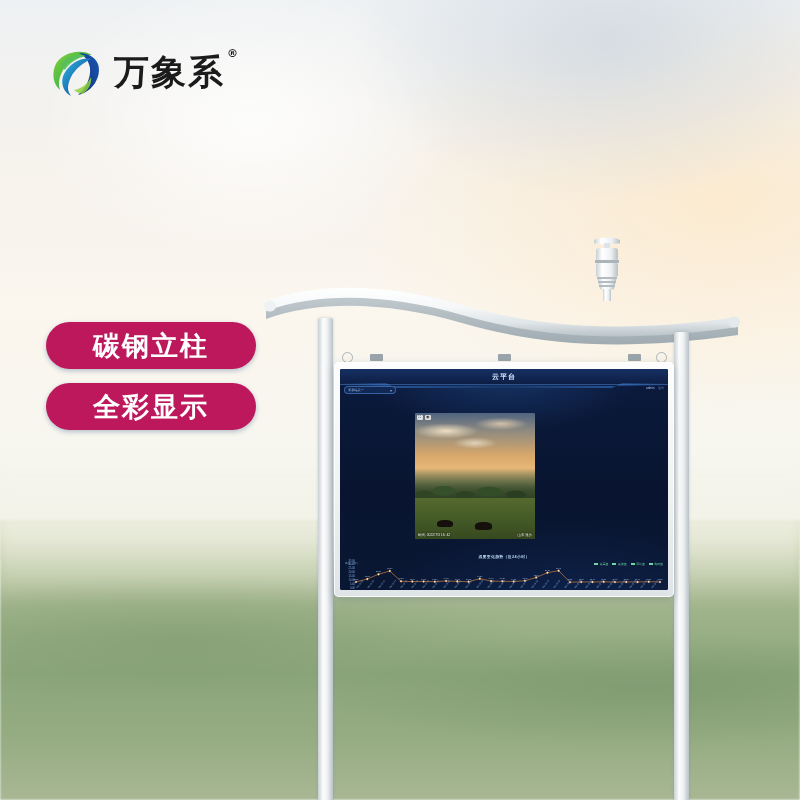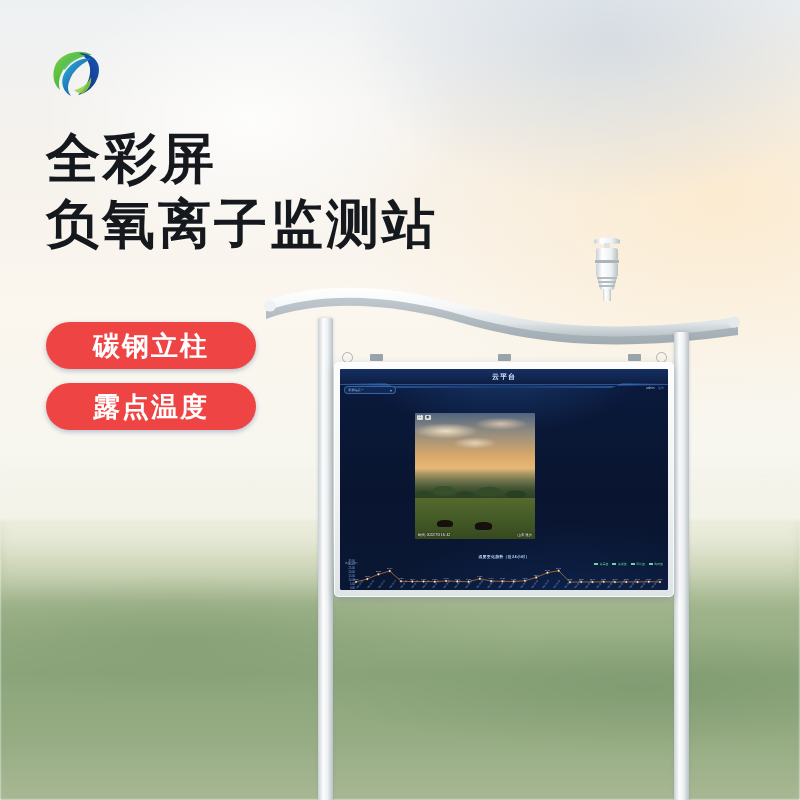--- a/index.html
+++ b/index.html
@@ -44,21 +44,21 @@
 
   
   .headline{position:absolute;left:46px;top:126px;width:470px;}
   .hl-line{font-size:54px;line-height:1.22;font-weight:800;color:#15181c;
     letter-spacing:3px;font-family:"DejaVu Sans","Liberation Sans",sans-serif;
     text-shadow:0 1px 0 rgba(255,255,255,.5);}
   .hl-line.l2{font-size:53px;}
 
   
   .badges{position:absolute;left:46px;top:322px;display:flex;flex-direction:column;gap:14px;}
-  .badge{width:210px;height:47px;border-radius:24px;background:#ef4444;
+  .badge{width:210px;height:47px;border-radius:24px;background:#be185d;
     display:flex;align-items:center;justify-content:center;
     color:#fff;font-size:27px;font-weight:700;letter-spacing:2px;
     font-family:"DejaVu Sans","Liberation Sans",sans-serif;
     box-shadow:0 2px 5px rgba(12,50,110,.28);}
 
   
   .kiosk{position:absolute;left:262px;top:232px;width:480px;height:540px;}
 
   
   .canopy{position:absolute;left:0;top:55px;width:480px;height:78px;}
@@ -232,30 +232,30 @@
               <stop offset="100%" stop-color="#0d2c77"></stop>
           </linearGradient>
         </defs>
         <path d="M7 22 C12 8, 34 4, 44 11 C33 11, 20 16, 14 28 C11 34, 10 40, 12 46 C5 40, 4 30, 7 22 Z" fill="url(#gG)"></path>
         <path d="M50 20 C54 32, 45 48, 30 51 C38 44, 43 34, 42 24 C41 17, 37 12, 31 9 C40 9, 47 13, 50 20 Z" fill="url(#gB2)"></path>
         <path d="M16 30 C22 19, 34 13, 43 15 C35 19, 27 25, 23 33 C19 41, 19 47, 23 52 C15 48, 12 38, 16 30 Z" fill="url(#gB)"></path>
         <path d="M12 20 C20 11, 31 9, 38 12 C29 14, 21 19, 17 26 C15 24, 13 22, 12 20 Z" fill="#58c05a" opacity=".9"></path>
         <path d="M26 46 C33 45, 40 40, 43 33 C44 39, 41 46, 34 50 C31 49, 28 48, 26 46 Z" fill="#8fd13d" opacity=".85"></path>
       </svg>
     </div>
+    <div class="logo-text">
+      <span>万象系</span>
+      <span class="logo-reg">®</span>
+    </div>
   </div>
 
-  <div class="headline">
-    <div class="hl-line l1">全彩屏</div>
-    <div class="hl-line l2">负氧离子监测站</div>
-  </div>
 
   <div class="badges">
     <div class="badge">碳钢立柱</div>
-    <div class="badge">露点温度</div>
+    <div class="badge">全彩显示</div>
   </div>
 
   <div class="kiosk">
 
     <div class="sensor">
       <svg viewBox="0 0 46 70" width="46" height="70">
         <defs>
           <linearGradient id="mt" x1="0" y1="0" x2="1" y2="0">
             <stop offset="0%" stop-color="#c8d0d4"></stop>
               <stop offset="28%" stop-color="#ffffff"></stop>

